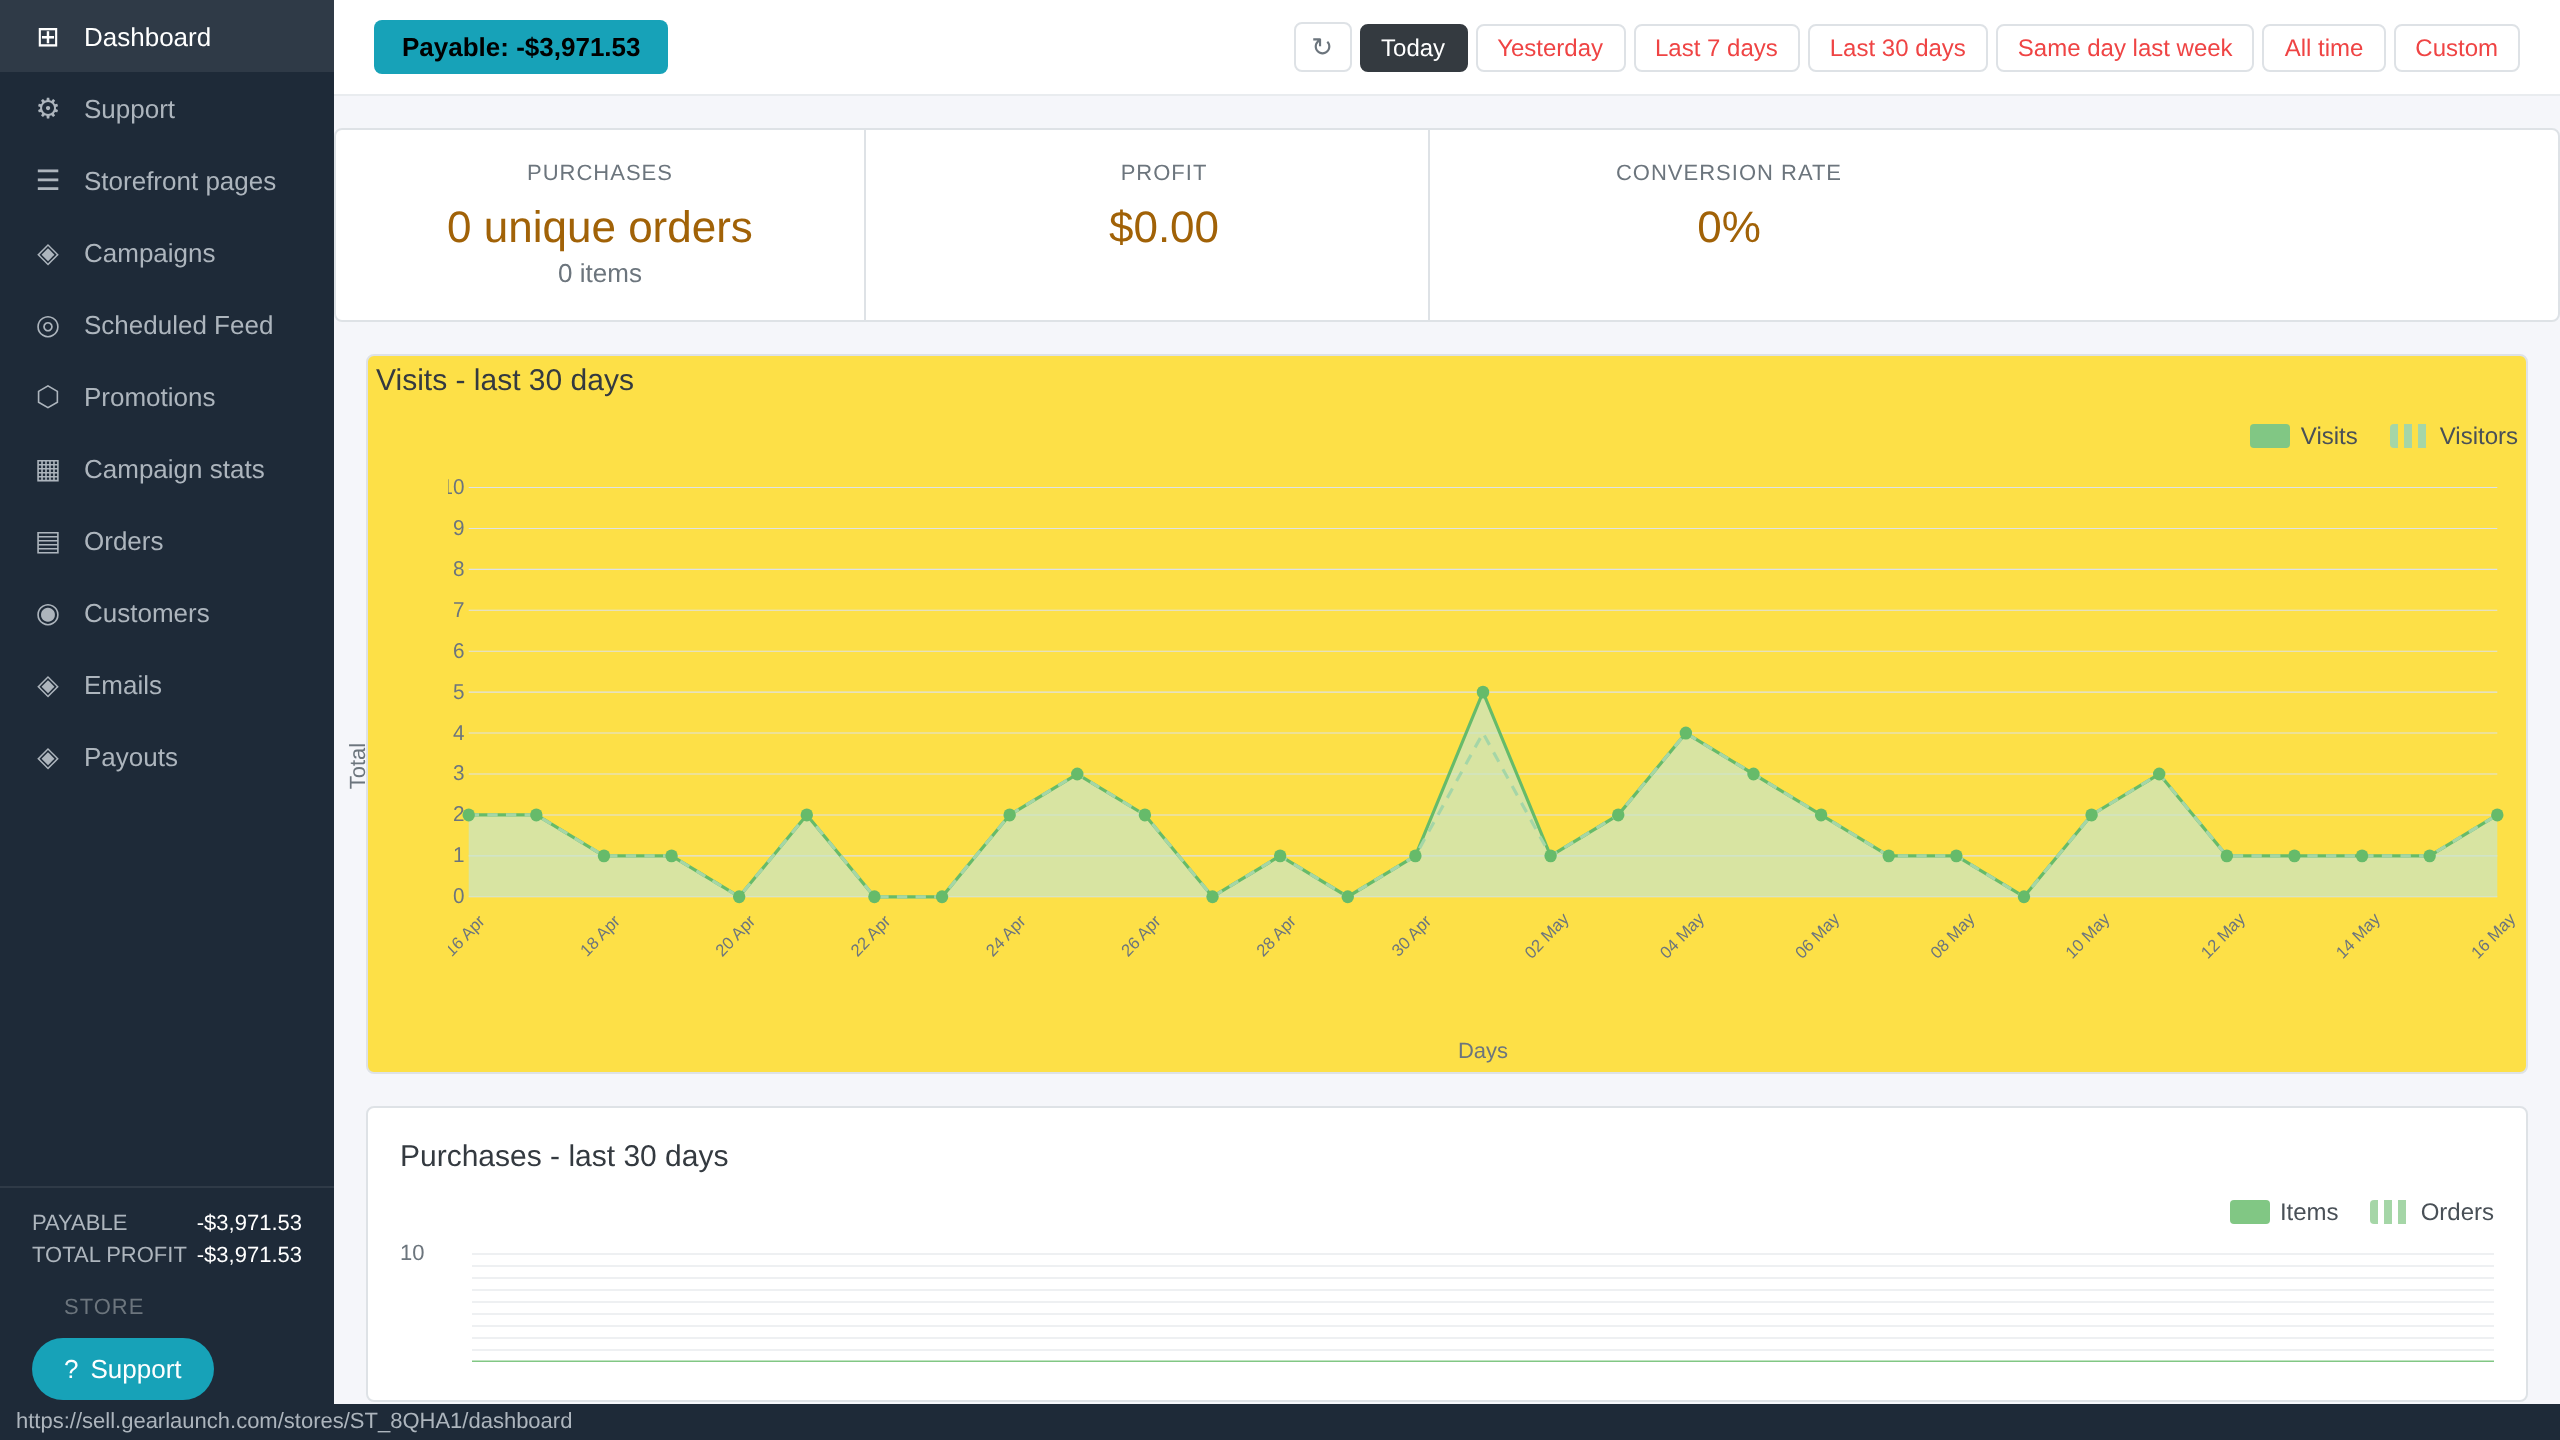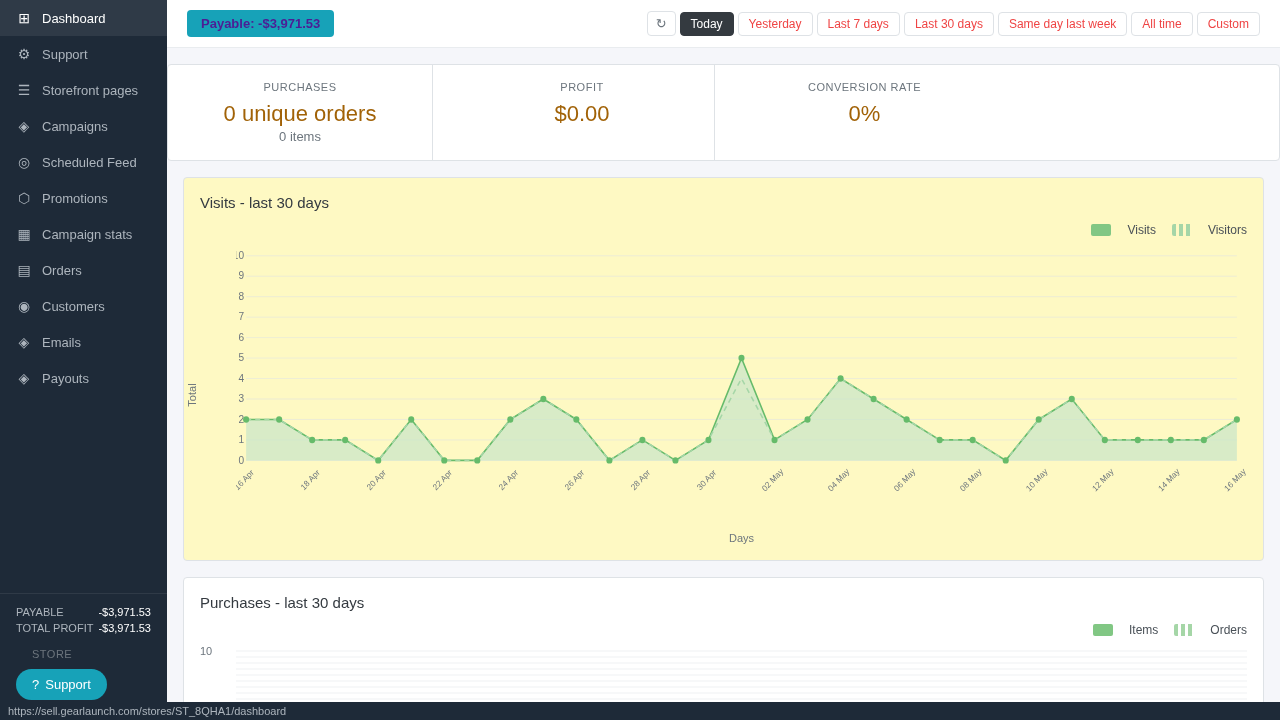--- a/index.html
+++ b/index.html
@@ -50,21 +50,21 @@
     .topbar {
       display: flex;
       align-items: center;
       justify-content: space-between;
       padding: 10px 20px;
       background: #fff;
       border-bottom: 1px solid #e9ecef;
     }
     .payable-badge {
       background: #17a2b8;
-      color: #4c1d95;
+      color: #000000;
       padding: 6px 14px;
       border-radius: 4px;
       font-size: 13px;
       font-weight: 600;
     }
     .date-filters { display: flex; align-items: center; gap: 4px; }
     .refresh-btn {
       background: none;
       border: 1px solid #dee2e6;
       border-radius: 4px;
@@ -105,28 +105,28 @@
       text-align: center;
     }
     .stat-card:last-child { border-right: none; }
     .stat-label { font-size: 11px; color: #6c757d; text-transform: uppercase; letter-spacing: 0.5px; margin-bottom: 8px; }
     .stat-value { font-size: 22px; color: #a16207; font-weight: 400; }
     .stat-sub { font-size: 13px; color: #6c757d; margin-top: 2px; }
 
     
     .chart-section {
       margin: 16px 16px 0;
-      background: #fef9c3;
+      background: #fde047;
       border: 1px solid #dee2e6;
       border-radius: 4px;
-      padding: 16px;
+      padding: 4px;
     }
     .chart-title { font-size: 15px; color: #343a40; margin-bottom: 12px; }
     .chart-legend { display: flex; align-items: center; justify-content: flex-end; gap: 16px; margin-bottom: 8px; font-size: 12px; color: #495057; }
-    .legend-item { display: flex; align-items: center; gap: 16px; }
+    .legend-item { display: flex; align-items: center; gap: 5px; }
     .legend-solid { width: 20px; height: 12px; background: #81c784; border-radius: 2px; }
     .legend-dashed { width: 20px; height: 12px; background: repeating-linear-gradient(90deg, #a5d6a7 0, #a5d6a7 4px, transparent 4px, transparent 7px); border-radius: 2px; }
 
     .chart-container { position: relative; }
     .chart-y-label {
       position: absolute;
       left: -20px;
       top: 50%;
       transform: translateY(-50%) rotate(-90deg);
       font-size: 11px;

